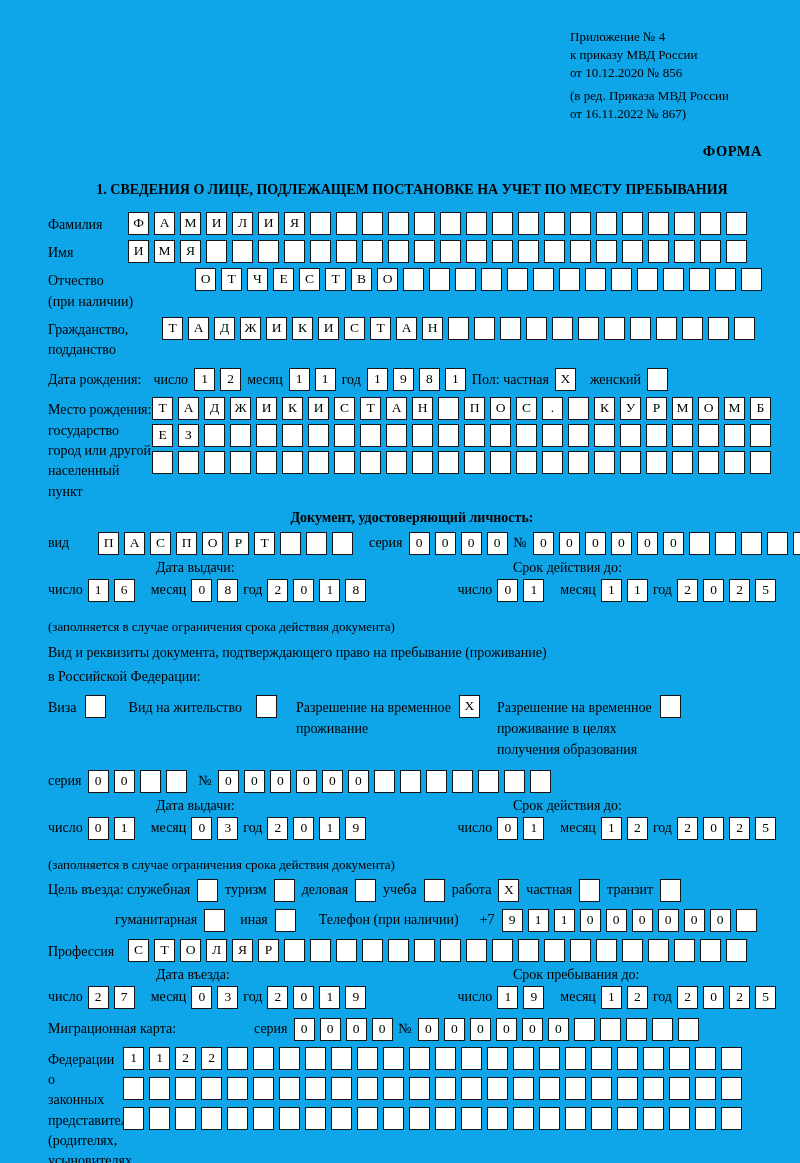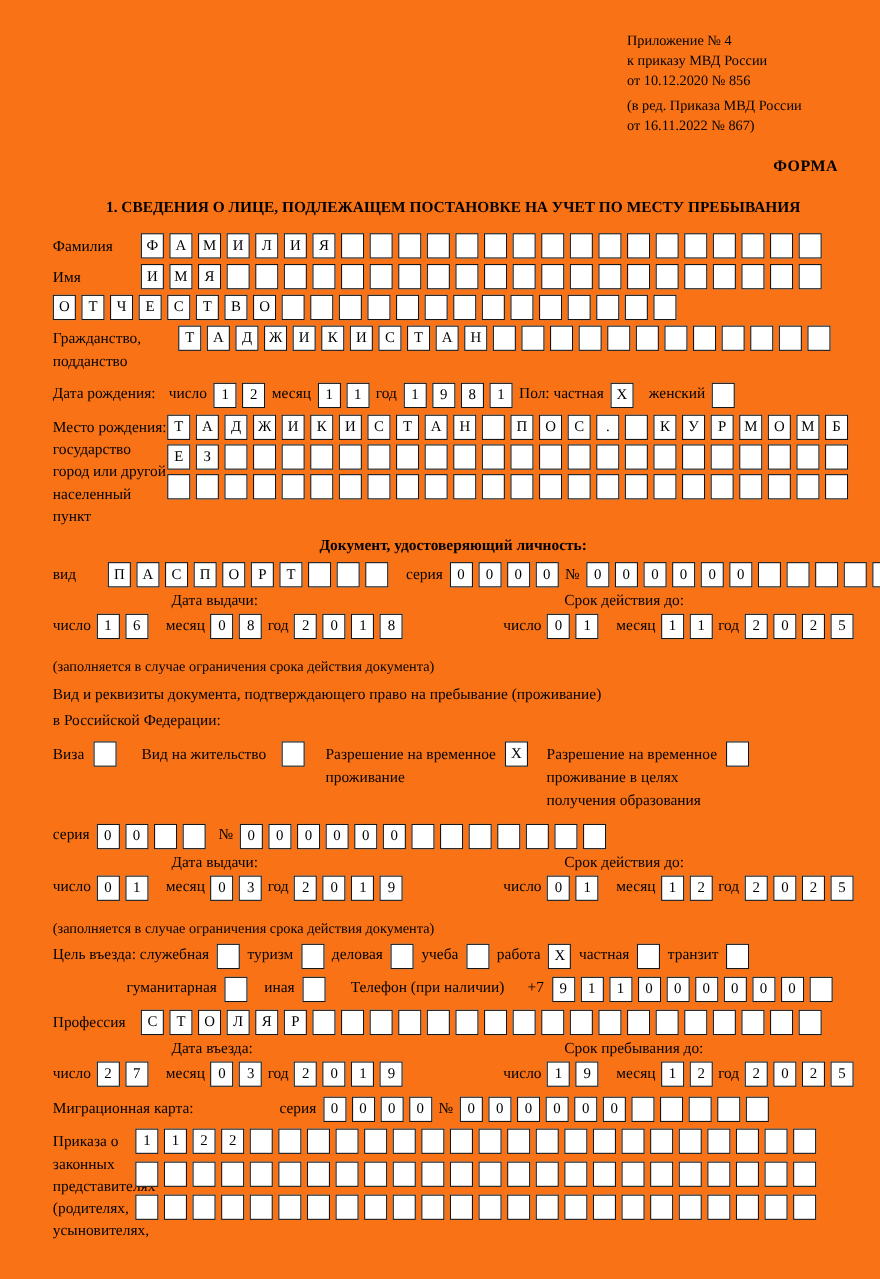--- a/index.html
+++ b/index.html
@@ -1,17 +1,17 @@
 <!DOCTYPE html>
 <html><head>
 <meta charset="utf-8">
 <style>
   html,body { margin:0; padding:0; background:#888; }
   .page {
-    width:800px; height:1163px; margin:0 auto; background:#f97316; color:#000;
+    width:800px; height:1163px; margin:0 auto; background:#0ea5e9; color:#000;
     box-sizing:border-box; padding:28px 24px 16px 48px;
     font-family:"Liberation Serif","DejaVu Serif",serif; font-size:14px;
     overflow:hidden; position:relative;
   }
   .hdr { margin-left:522px; font-size:13px; line-height:1.38; }
   .hdr .amend { margin-top:5px; }
   .forma { text-align:right; font-weight:bold; font-size:14.5px; margin:20px 14px 0 0; letter-spacing:.5px; }
   .title { text-align:center; font-weight:bold; font-size:15px; line-height:1.6; margin-top:10px; }
   .blank-line { display:inline-block; width:58px; border-bottom:2px solid #000; height:12px; margin-left:12px; }
   .sec-head { text-align:center; font-weight:bold; font-size:14px; margin-top:22px; margin-bottom:14px; }
@@ -124,20 +124,24 @@
         <span class="cell"></span>
         <span class="cell"></span>
         <span class="cell"></span>
         <span class="cell"></span>
         <span class="cell"></span>
         <span class="cell"></span>
       </span>
   </div>
 
   <div class="frow">
+    <span class="flabel w147">
+      <div>Отчество</div>
+      <div>(при наличии)</div>
+    </span>
     <span class="cells">
         <span class="cell">О</span>
         <span class="cell">Т</span>
         <span class="cell">Ч</span>
         <span class="cell">Е</span>
         <span class="cell">С</span>
         <span class="cell">Т</span>
         <span class="cell">В</span>
         <span class="cell">О</span>
         <span class="cell"></span>
@@ -660,21 +664,21 @@
         <span class="cell"></span>
         <span class="cell"></span>
         <span class="cell"></span>
         <span class="cell"></span>
         <span class="cell"></span>
       </span>
   </div>
 
   <div class="frow" style="margin-top:6px;">
     <span class="flabel w75">
-      <div>Приказа о</div>
+      <div>Федерации о</div>
       <div>законных</div>
       <div>представителях</div>
       <div>(родителях,</div>
       <div>усыновителях,</div>
 
     </span>
     <span class="rows-stack">
       <span class="cells" style="margin-bottom:7px;">
           <span class="cell">1</span>
           <span class="cell">1</span>

